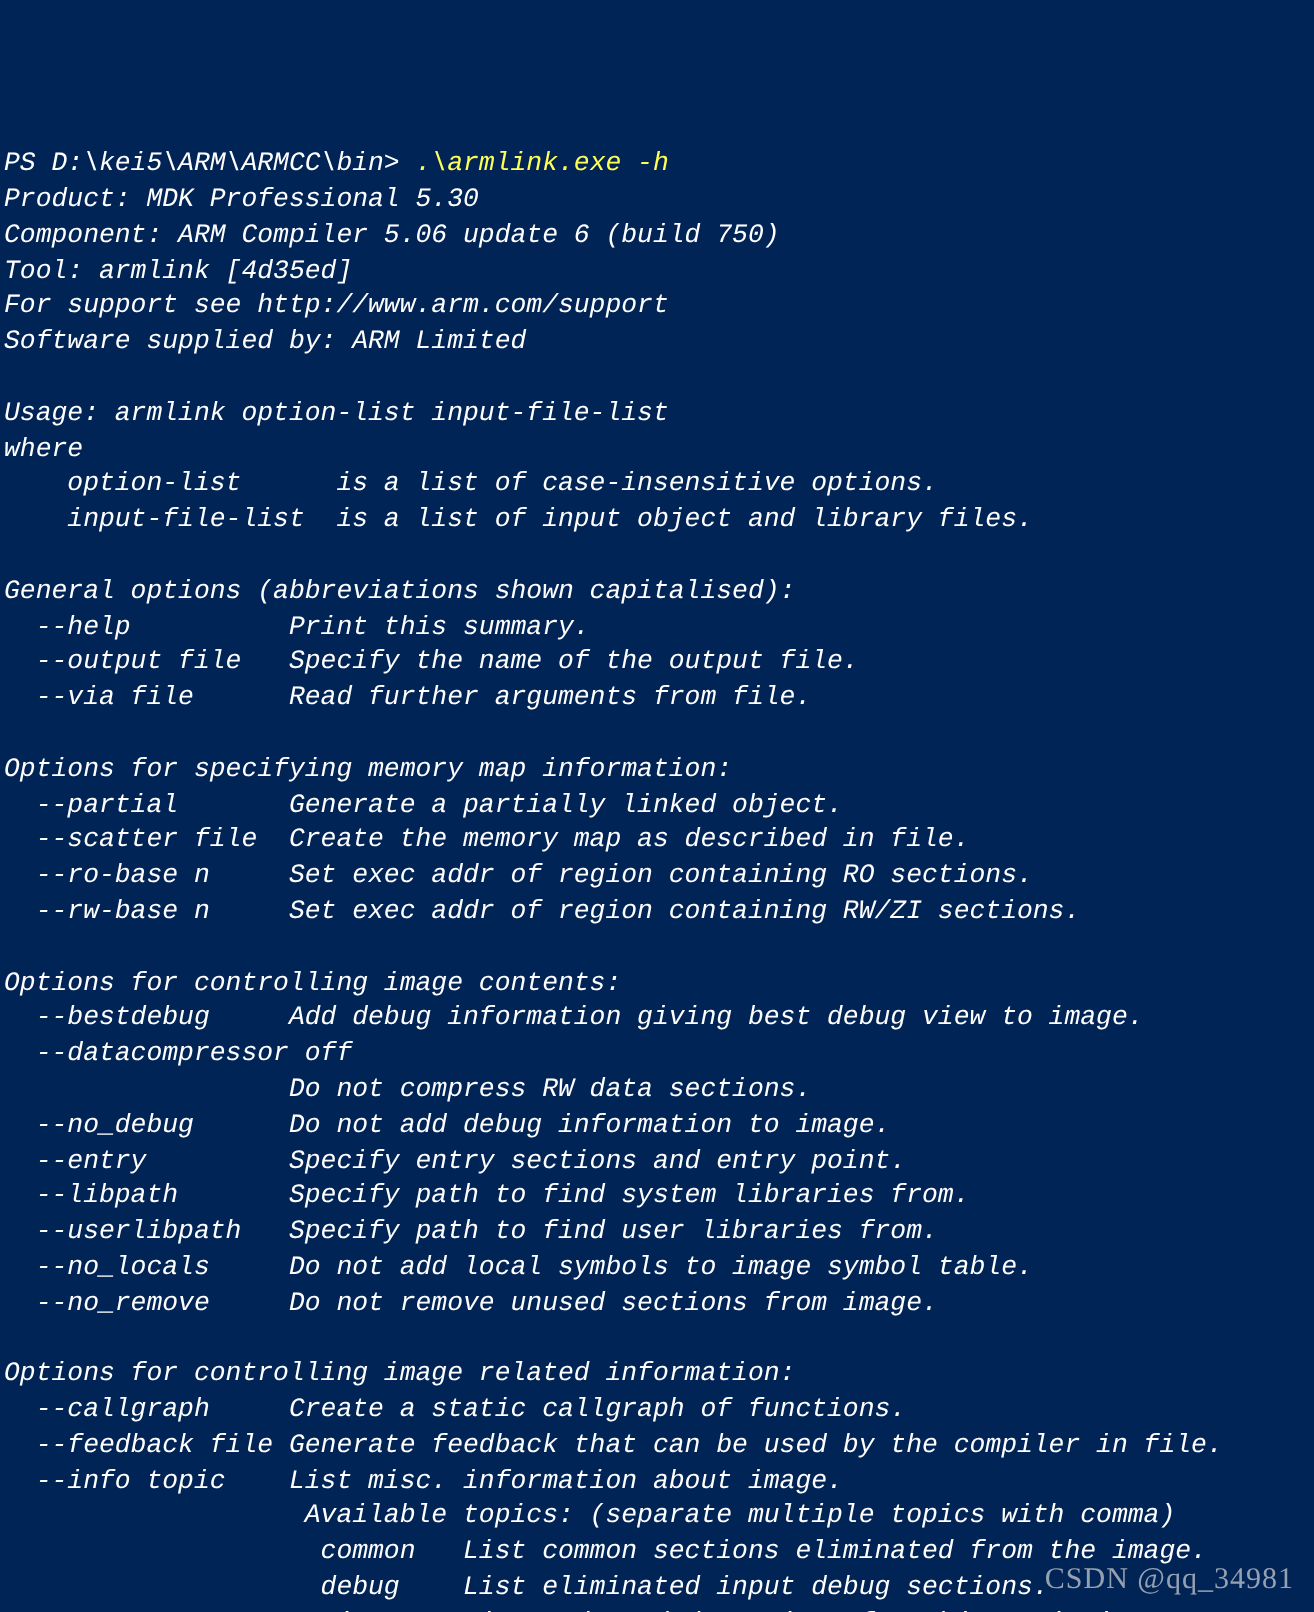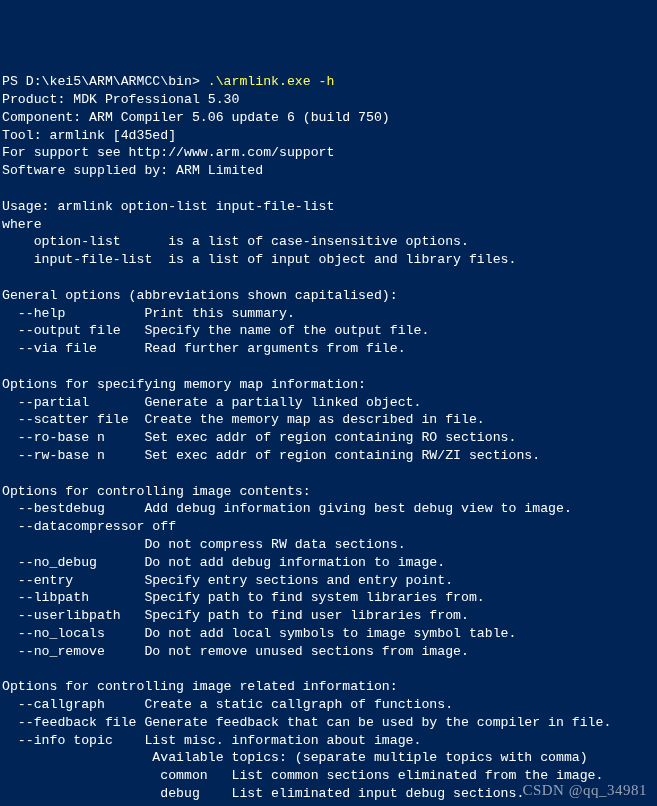--- a/index.html
+++ b/index.html
@@ -21,21 +21,21 @@
     .watermark {
       position: absolute;
       right: 10px;
       bottom: 6px;
       color: rgba(220,220,220,0.68);
       font-family: Liberation Serif, serif;
       font-size: 15px;
       letter-spacing: 0.5px;
       white-space: nowrap;
     }
-    .line { display:block; }
+    .line { display:block;font-style:italic; }
   </style>
 </head>
 <body>
 
 
 
 <div><span class="line"><span>PS D:\kei5\ARM\ARMCC\bin&gt; </span><span class="cmd">.\armlink.exe -h</span></span><span class="line">Product: MDK Professional 5.30</span><span class="line">Component: ARM Compiler 5.06 update 6 (build 750)</span><span class="line">Tool: armlink [4d35ed]</span><span class="line">For support see http://www.arm.com/support</span><span class="line">Software supplied by: ARM Limited</span><span class="line"> </span><span class="line">Usage: armlink option-list input-file-list</span><span class="line">where</span><span class="line">    option-list      is a list of case-insensitive options.</span><span class="line">    input-file-list  is a list of input object and library files.</span><span class="line"> </span><span class="line">General options (abbreviations shown capitalised):</span><span class="line">  --help          Print this summary.</span><span class="line">  --output file   Specify the name of the output file.</span><span class="line">  --via file      Read further arguments from file.</span><span class="line"> </span><span class="line">Options for specifying memory map information:</span><span class="line">  --partial       Generate a partially linked object.</span><span class="line">  --scatter file  Create the memory map as described in file.</span><span class="line">  --ro-base n     Set exec addr of region containing RO sections.</span><span class="line">  --rw-base n     Set exec addr of region containing RW/ZI sections.</span><span class="line"> </span><span class="line">Options for controlling image contents:</span><span class="line">  --bestdebug     Add debug information giving best debug view to image.</span><span class="line">  --datacompressor off</span><span class="line">                  Do not compress RW data sections.</span><span class="line">  --no_debug      Do not add debug information to image.</span><span class="line">  --entry         Specify entry sections and entry point.</span><span class="line">  --libpath       Specify path to find system libraries from.</span><span class="line">  --userlibpath   Specify path to find user libraries from.</span><span class="line">  --no_locals     Do not add local symbols to image symbol table.</span><span class="line">  --no_remove     Do not remove unused sections from image.</span><span class="line"> </span><span class="line">Options for controlling image related information:</span><span class="line">  --callgraph     Create a static callgraph of functions.</span><span class="line">  --feedback file Generate feedback that can be used by the compiler in file.</span><span class="line">  --info topic    List misc. information about image.</span><span class="line">                   Available topics: (separate multiple topics with comma)</span><span class="line">                    common   List common sections eliminated from the image.</span><span class="line">                    debug    List eliminated input debug sections.</span><span class="line">                    sizes    List code and data sizes for objects in image.</span></div>
 
 <div class="watermark">CSDN @qq_34981</div>
 

